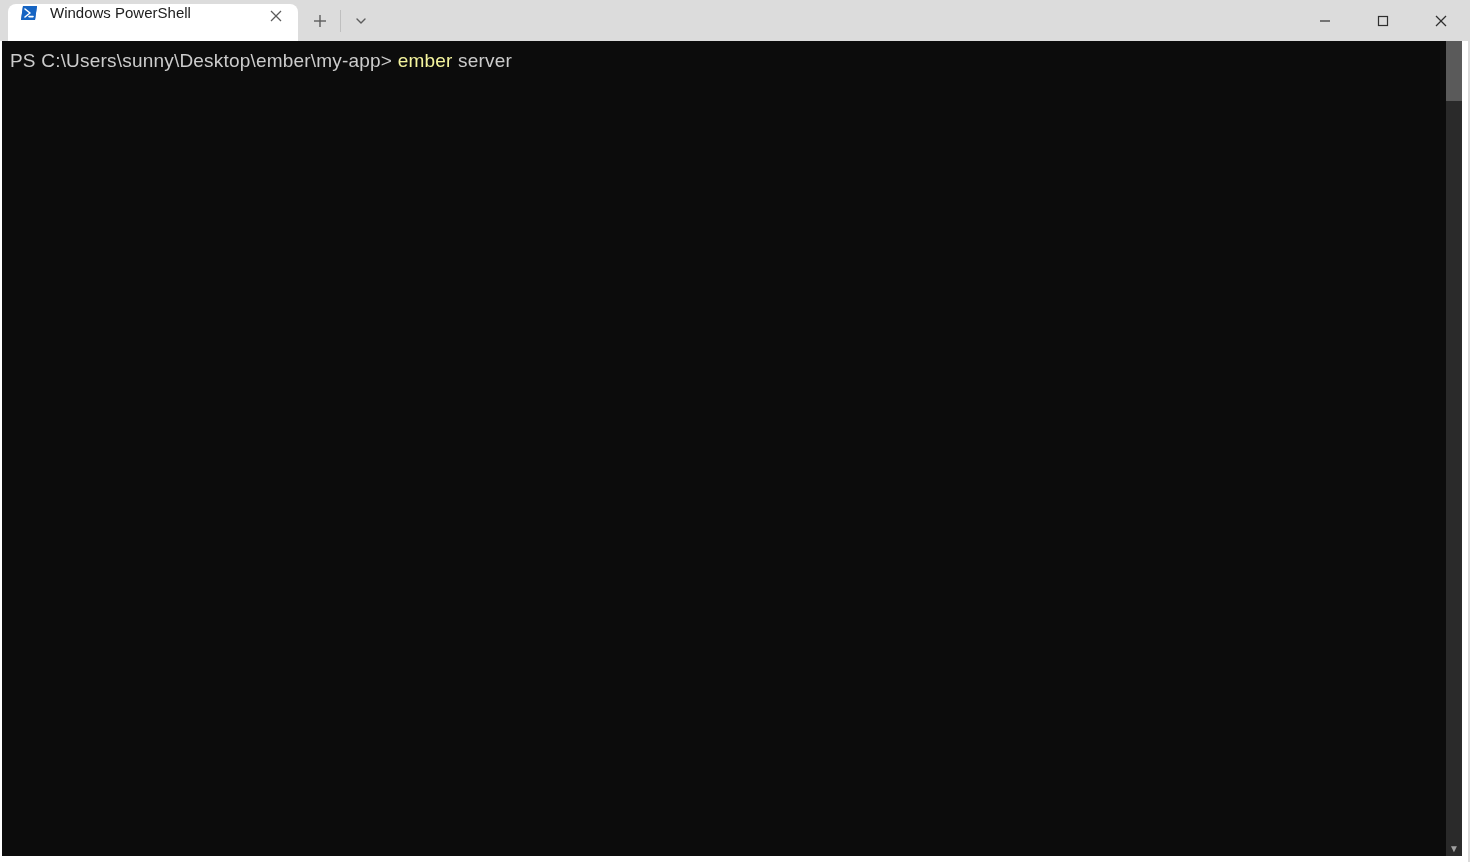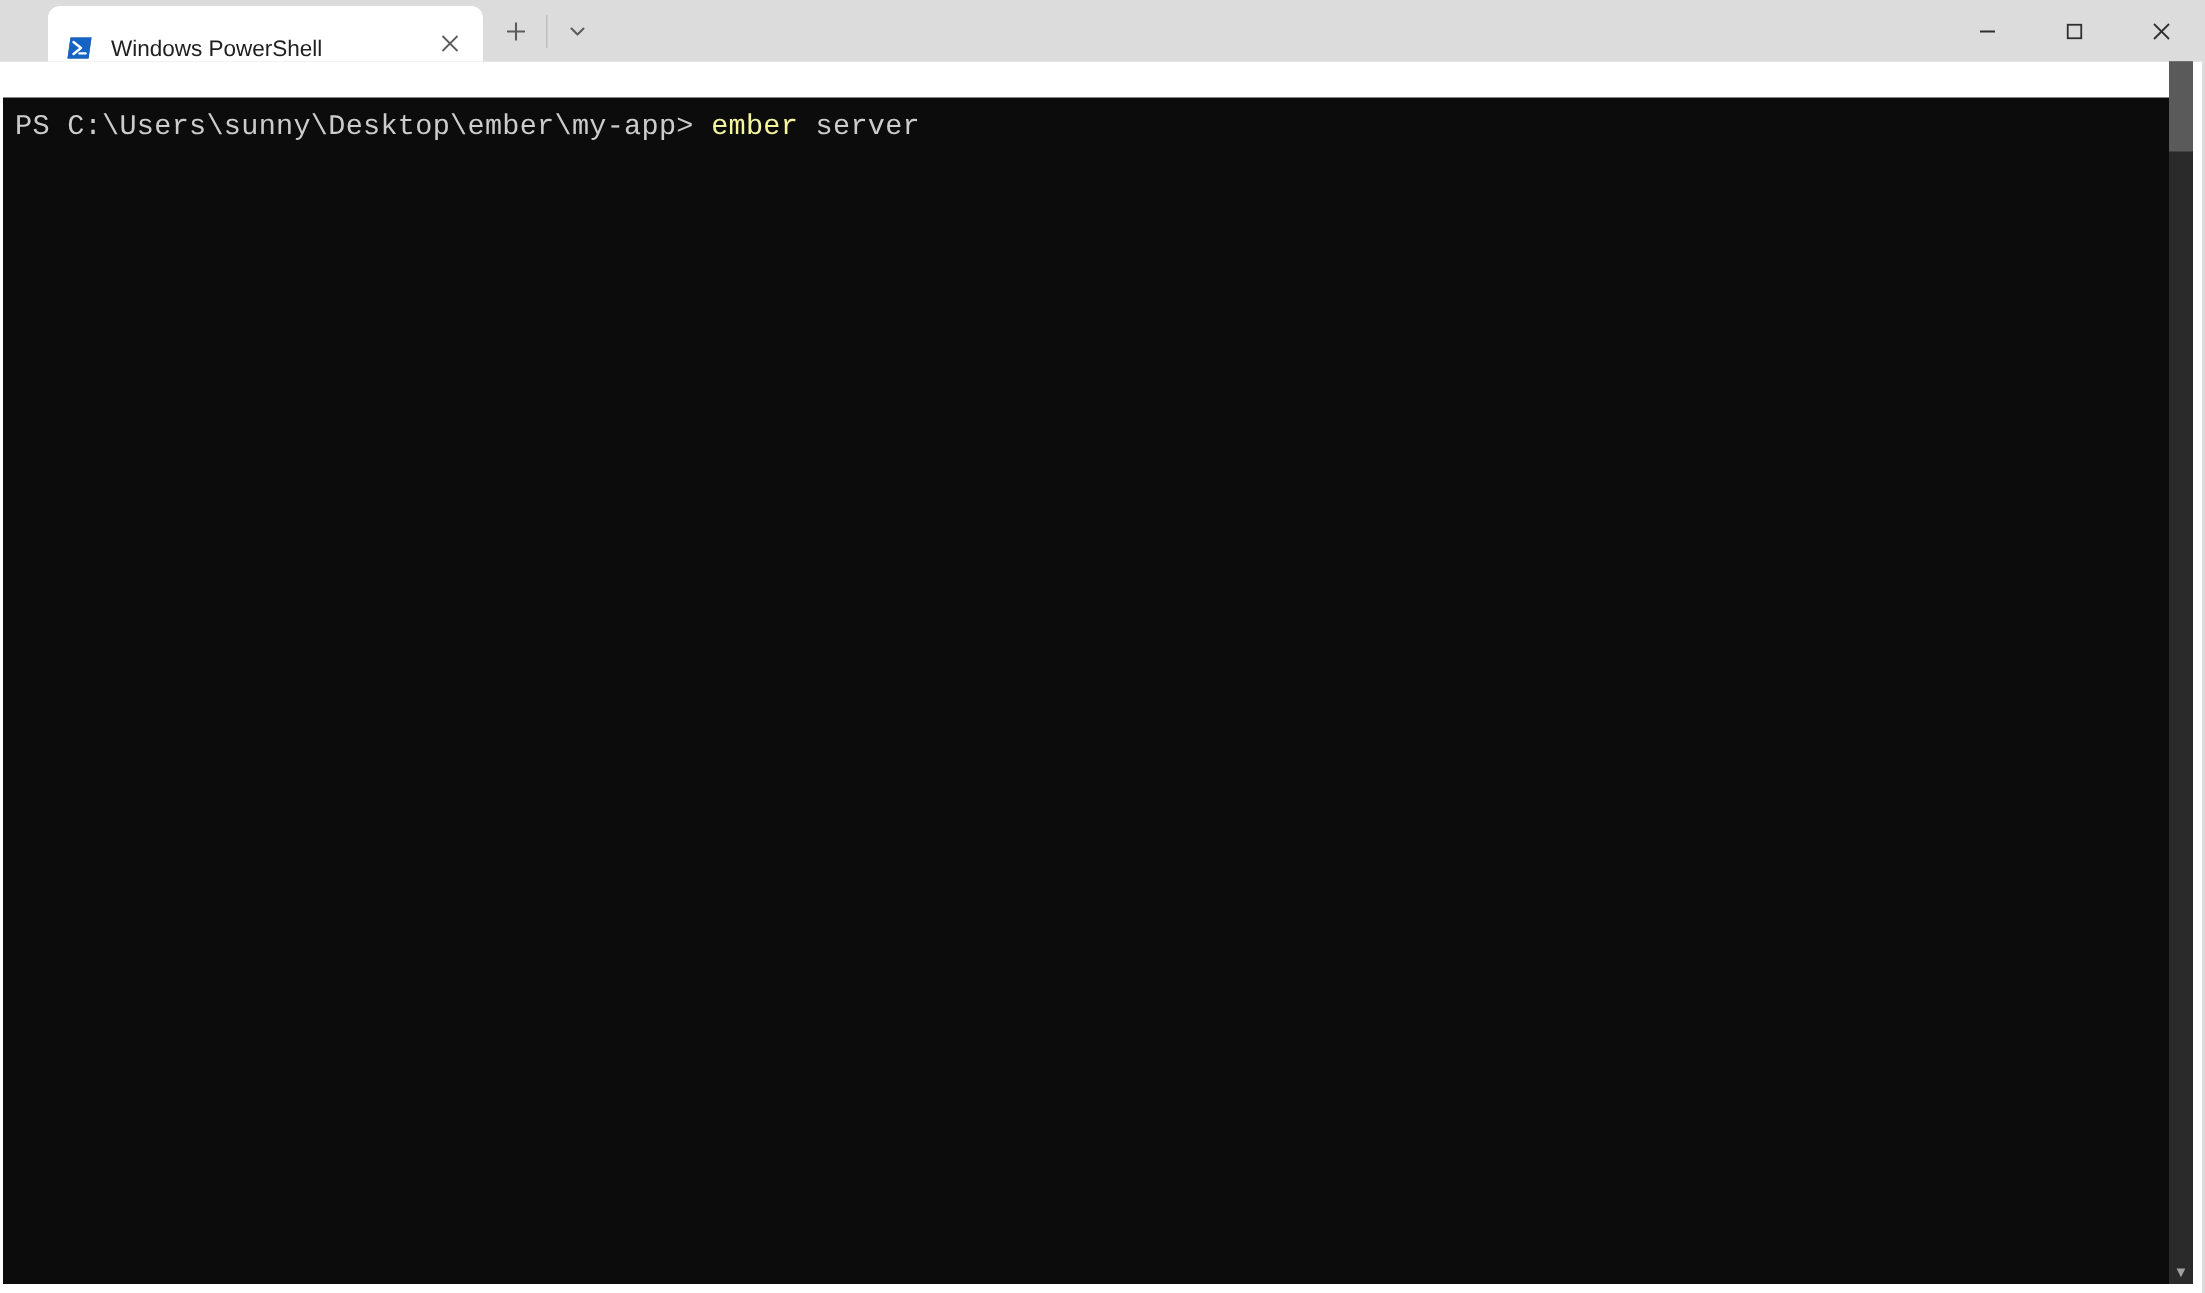--- a/index.html
+++ b/index.html
@@ -25,30 +25,29 @@
     position: relative;
   }
   .tabstrip {
     display: flex;
     align-items: flex-end;
     height: 100%;
     padding-left: 8px;
   }
   .tab {
     display: flex;
-    align-items: flex-end;
+    align-items: flex-start;
     height: 37px;
     background: #ffffff;
     border-top-left-radius: 8px;
     border-top-right-radius: 8px;
     padding: 0 10px 0 12px;
     min-width: 290px;
     gap: 12px;
     position: relative;
-    margin-left: 24px;
   }
   .tab-icon {
     width: 18px;
     height: 18px;
     flex: 0 0 auto;
   }
   .tab-title {
     font-size: 15px;
     color: #202020;
     flex: 1 1 auto;
@@ -114,28 +113,27 @@
   .terminal-wrap {
     flex: 1 1 auto;
     margin: 0 6px 6px 2px;
     display: flex;
     position: relative;
   }
   .terminal {
     flex: 1 1 auto;
     background: #0c0c0c;
     color: #cccccc;
-    font-family: Liberation Mono, monospace;
+    font-family: Liberation Sans, sans-serif;
     font-size: 19px;
     line-height: 1.25;
     padding: 8px 10px 10px 8px;
     white-space: pre;
     overflow: hidden;
     letter-spacing: 0.2px;
-    margin-top: 24px;
   }
   .prompt-ps { color: #cccccc; }
   .path { color: #cccccc; }
   .cmd-name { color: #f5f59e; }
   .cmd-arg { color: #cccccc; }
   .scrollbar {
     width: 16px;
     background: #2a2a2a;
     position: relative;
   }

